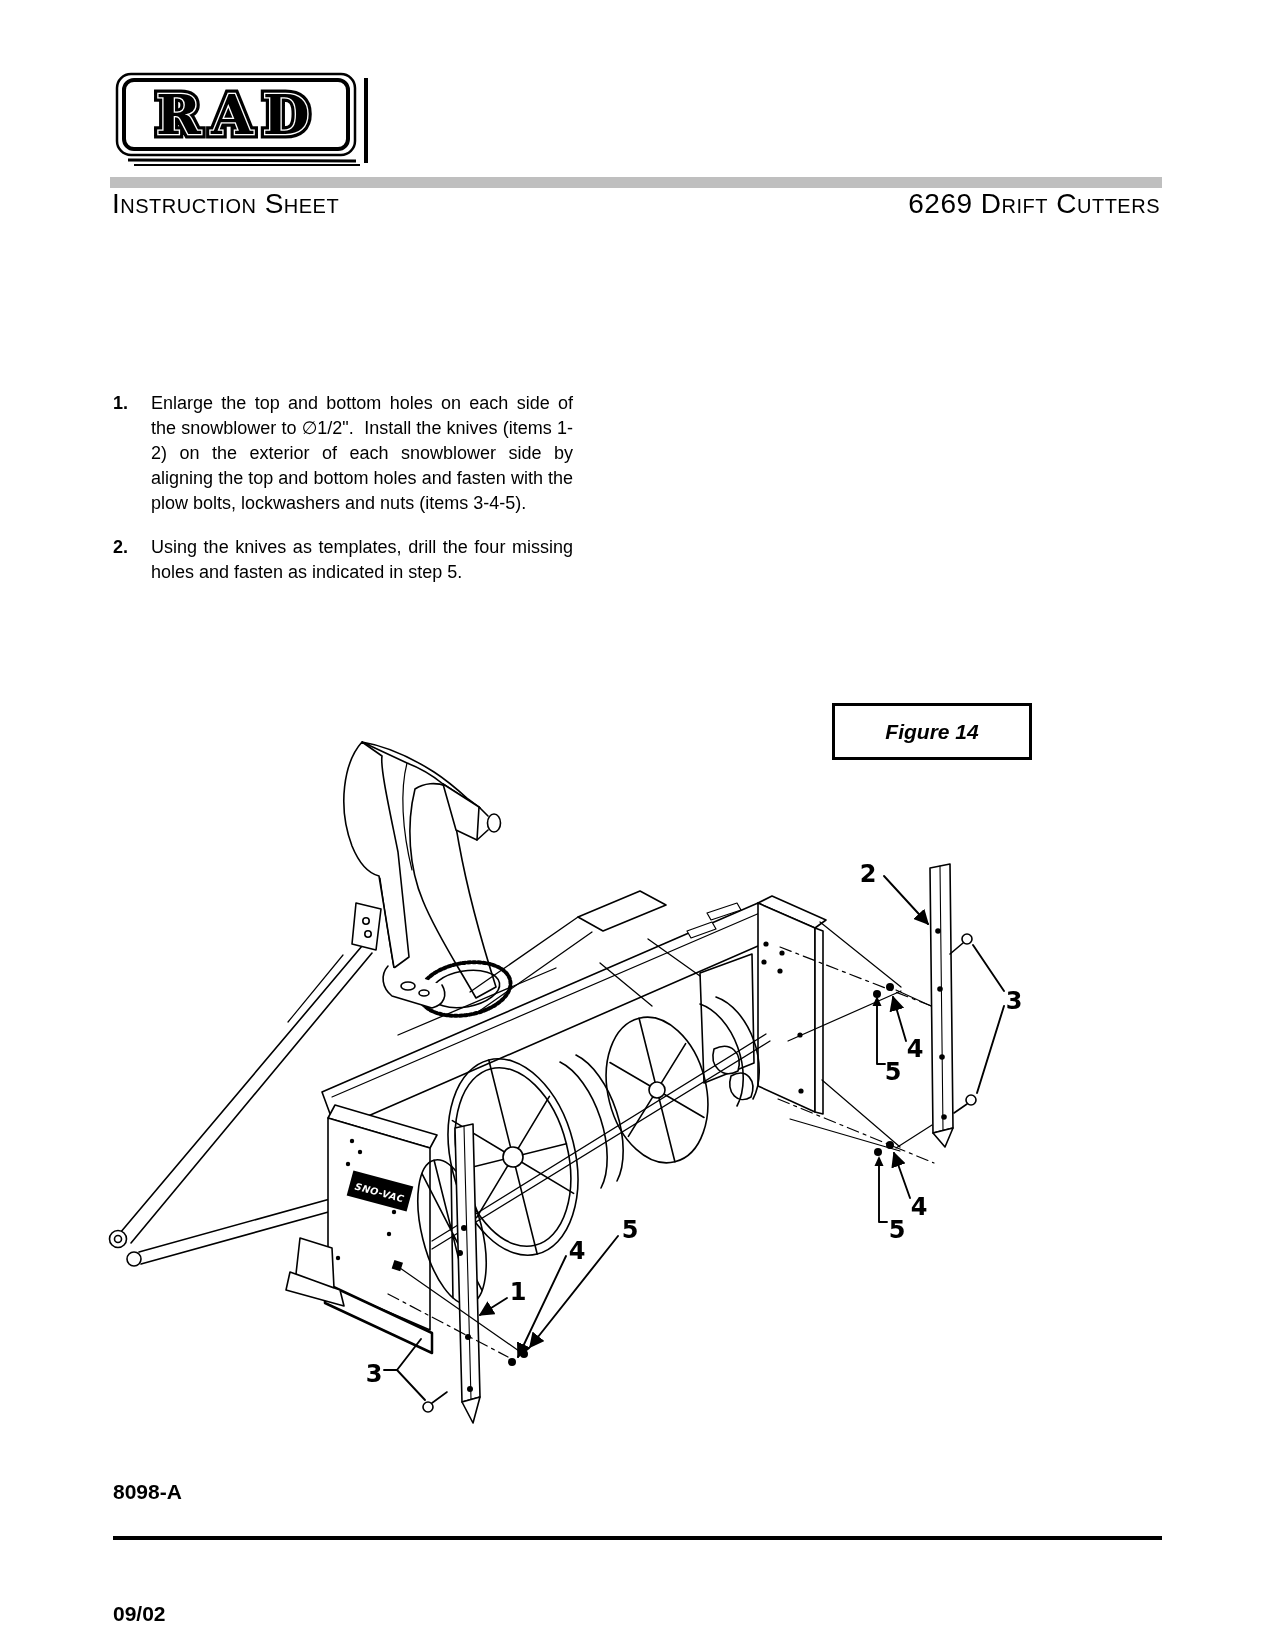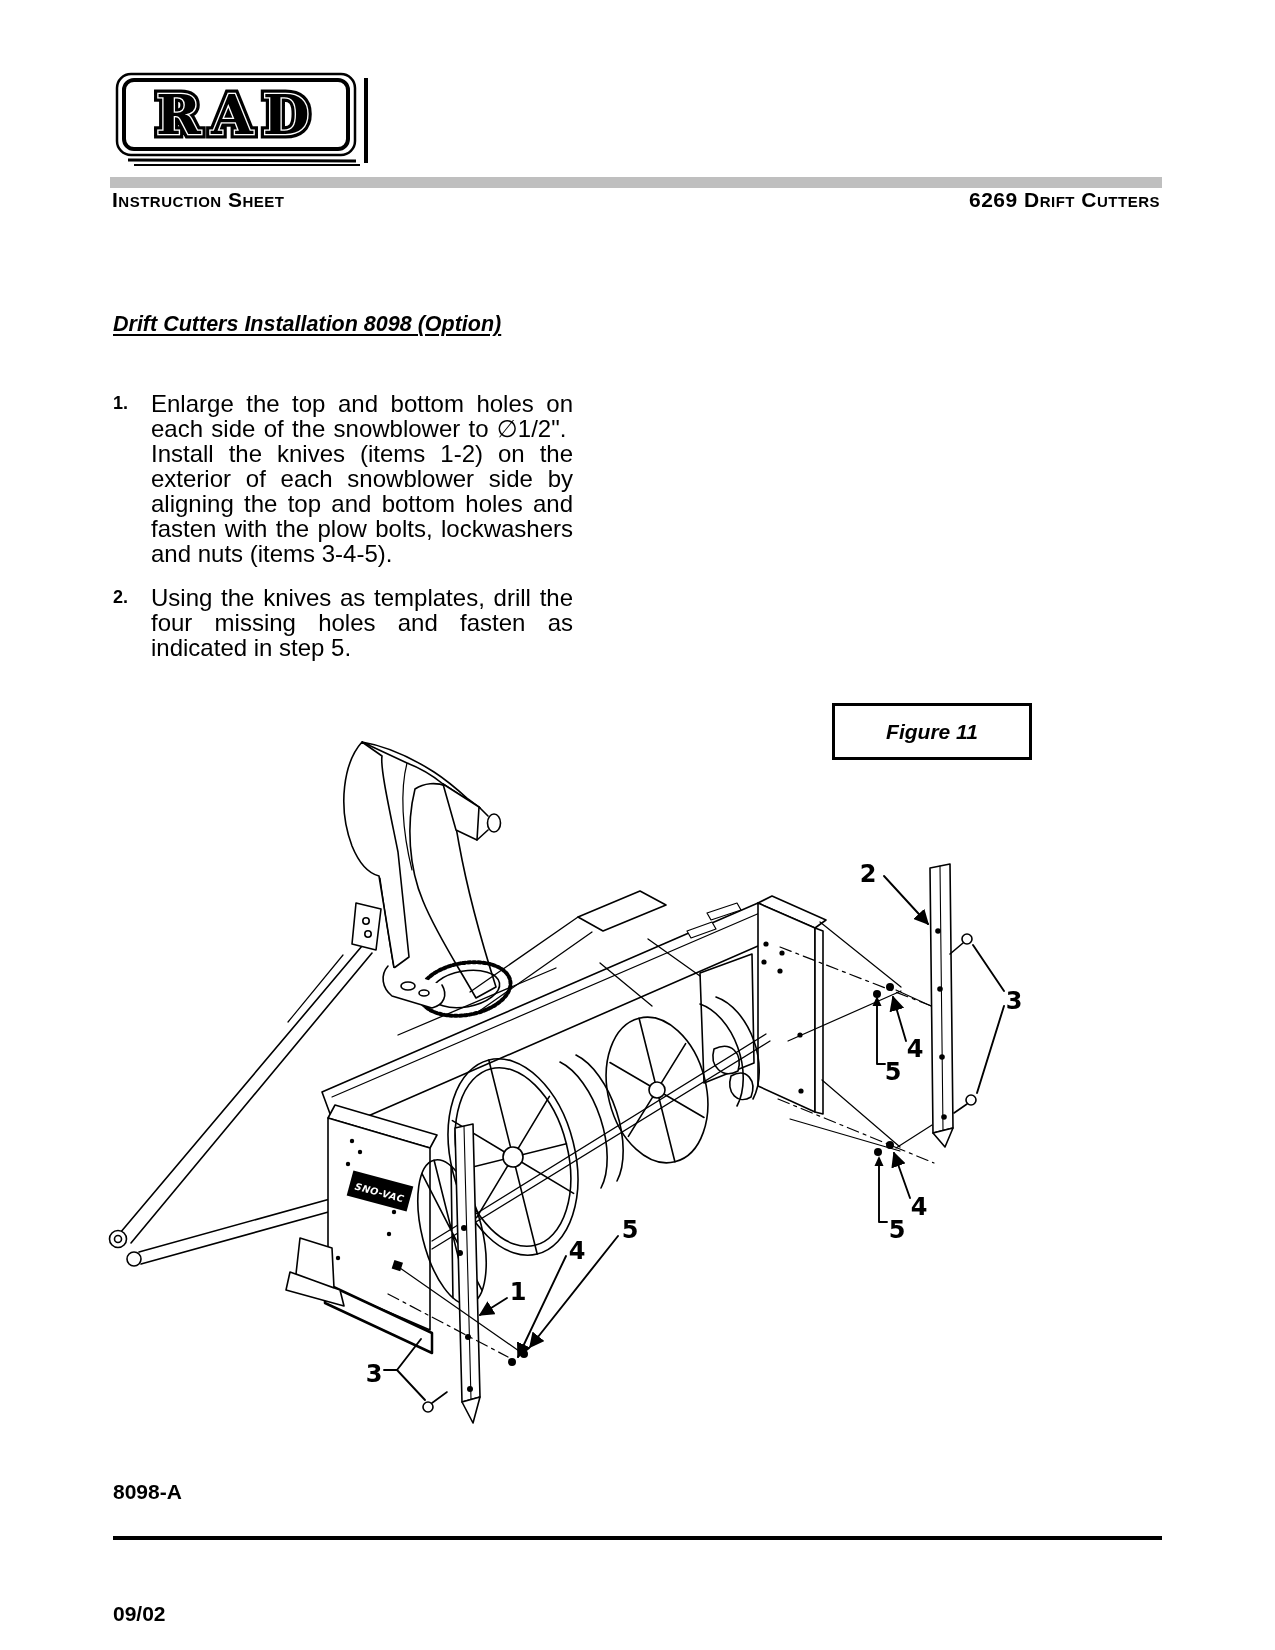--- a/index.html
+++ b/index.html
@@ -3,31 +3,31 @@
 <meta charset="utf-8">
 <style>
   html,body{margin:0;padding:0;background:#fff;}
   body{width:1275px;height:1650px;position:relative;font-family:"Liberation Sans",sans-serif;color:#000;overflow:hidden;}
   
   .logo-svg{position:absolute;left:114px;top:72px;width:258px;height:96px;}
   .logo-text{font-family:"DejaVu Serif",serif;font-weight:bold;font-size:54px;letter-spacing:10px;}
   
   .graybar{position:absolute;left:110px;top:177px;width:1052px;height:11px;}
   
-  .hdr{position:absolute;top:188px;font-weight:bold;font-size:21px;font-variant:small-caps;letter-spacing:.5px;white-space:nowrap;}
+  .hdr{position:absolute;top:188px;font-weight:normal;font-size:28px;font-variant:small-caps;letter-spacing:.5px;white-space:nowrap;}
   .hdr-left{left:112px;}
   .hdr-right{right:115px;}
   
   .section-head{position:absolute;left:113px;top:310px;font-weight:bold;font-style:italic;font-size:21.5px;line-height:28px;}
   .section-head .u{text-decoration:underline;text-decoration-thickness:2px;text-underline-offset:3px;}
   
   .steps{position:absolute;left:113px;top:391px;width:460px;}
   .step{display:flex;margin-bottom:19px;}
   .step-num{width:38px;flex:0 0 38px;font-weight:bold;font-size:18px;line-height:25px;}
-  .step-txt{flex:1;font-size:24px;line-height:25px;text-align:justify;}
+  .step-txt{flex:1;font-size:18px;line-height:25px;text-align:justify;}
   
   .figbox{position:absolute;left:832px;top:703px;width:200px;height:57px;border:3px solid #000;box-sizing:border-box;display:flex;align-items:center;justify-content:center;}
   .figbox span{font-weight:bold;font-style:italic;font-size:21px;}
   
   .fig-svg{position:absolute;left:90px;top:690px;width:960px;height:750px;}
   .fig-svg .dashdot{stroke-dasharray:12 5 3 5;}
   .co{font-family:"DejaVu Sans",sans-serif;font-weight:bold;font-size:24px;}
   .snovac{font-family:"DejaVu Sans",sans-serif;font-weight:bold;font-style:italic;font-size:9.5px;letter-spacing:.5px;}
   
   .footer-rule{position:absolute;left:113px;top:1536px;width:1049px;height:4px;background:#000;}
@@ -48,36 +48,35 @@
   <text class="logo-text" x="42" y="62" fill="#000" stroke="#000" stroke-width="9">RAD</text>
   <text class="logo-text" x="42" y="62" fill="#000" stroke="#fff" stroke-width="2.6" paint-order="stroke fill">RAD</text>
 </svg>
 
 <div class="graybar" style="background:#bfbfbf"></div>
 
 <div class="hdr hdr-left">Instruction Sheet</div>
 <div class="hdr hdr-right">6269 Drift Cutters</div>
 
 <div class="section-head">
-  <div class="u">Drift Cutters Installation 8098 (Option)</div>
 </div>
 
 <div class="steps">
   <div class="step">
     <div class="step-num">1.</div>
     <div class="step-txt">Enlarge the top and bottom holes on each side of the snowblower to ∅1/2".&nbsp; Install the knives (items 1-2) on the exterior of each snowblower side by aligning the top and bottom holes and fasten with the plow bolts, lockwashers and nuts (items 3-4-5).</div>
   </div>
   <div class="step">
     <div class="step-num">2.</div>
     <div class="step-txt">Using the knives as templates, drill the four missing holes and fasten as indicated in step 5.</div>
   </div>
 </div>
 
 <div class="figbox">
-  <span>Figure 11</span>
+  <span>Figure 14</span>
 </div>
 
 <svg class="fig-svg" viewBox="90 690 960 750">
   <defs>
     <marker id="ah" viewBox="0 0 10 10" refX="9" refY="5" markerWidth="8" markerHeight="8" orient="auto-start-reverse">
       <path d="M0,0 L10,5 L0,10 Z" fill="#000"></path>
     </marker>
   </defs>
 
   <g stroke="#000" stroke-width="1.6" fill="none" stroke-linejoin="round" stroke-linecap="round">

